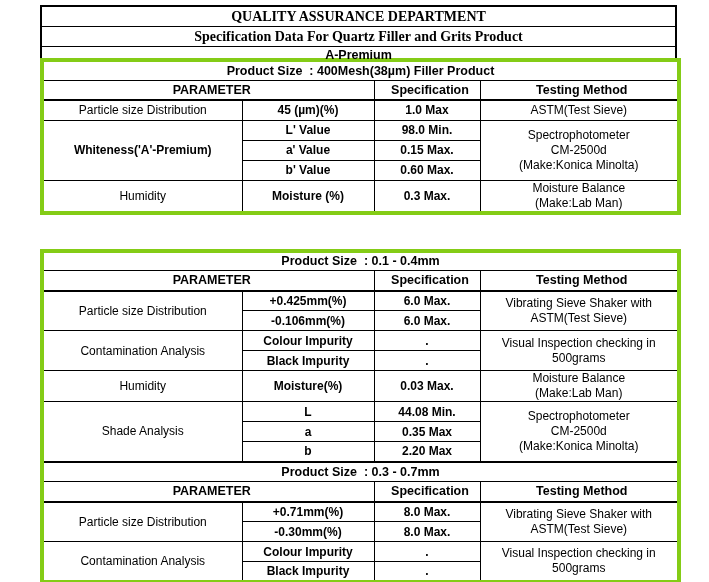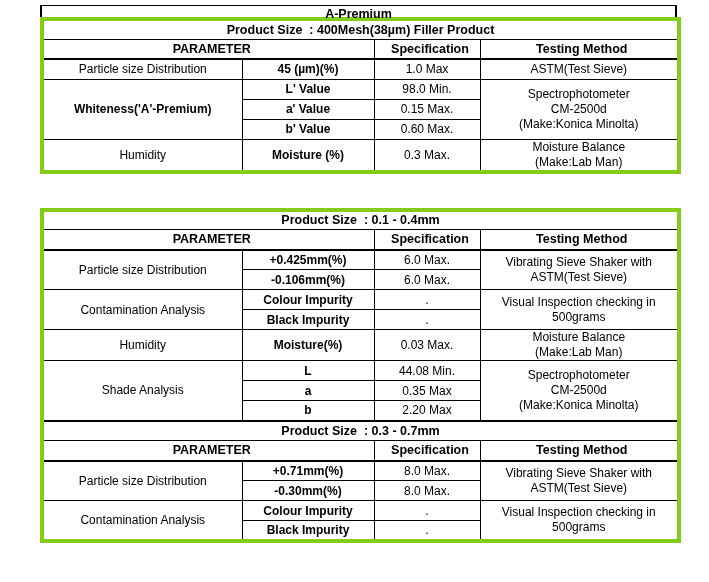--- a/index.html
+++ b/index.html
@@ -69,27 +69,31 @@
   tr.psize2 td { border-top: 2px solid #000; margin-top: 40px; }
   tr.head td {
     font-weight: bold;
     font-size: 12.5px;
     border-bottom: 2px solid #000;
     padding-left: 8px;
   }
   td.sub { font-weight: bold; }
   td.boldp { font-weight: bold; }
   td.method { white-space: pre-line; line-height: 15px; }
-  td.specv { font-weight: normal; }
+  td.specv { font-weight: bold; }
 </style>
 </head>
 <body>
 
 <div class="doc">
 
+  <div class="titlebox">
+    <div class="trow trow1">QUALITY ASSURANCE DEPARTMENT</div>
+    <div class="trow trow2">Specification Data For Quartz Filler and Grits Product</div>
+  </div>
 
   <div class="premiumbox">A-Premium</div>
 
   <table class="spec first">
     <colgroup>
         <col style="width:200px">
         <col style="width:132px">
         <col style="width:106px">
         <col style="width:199px">
       </colgroup>

